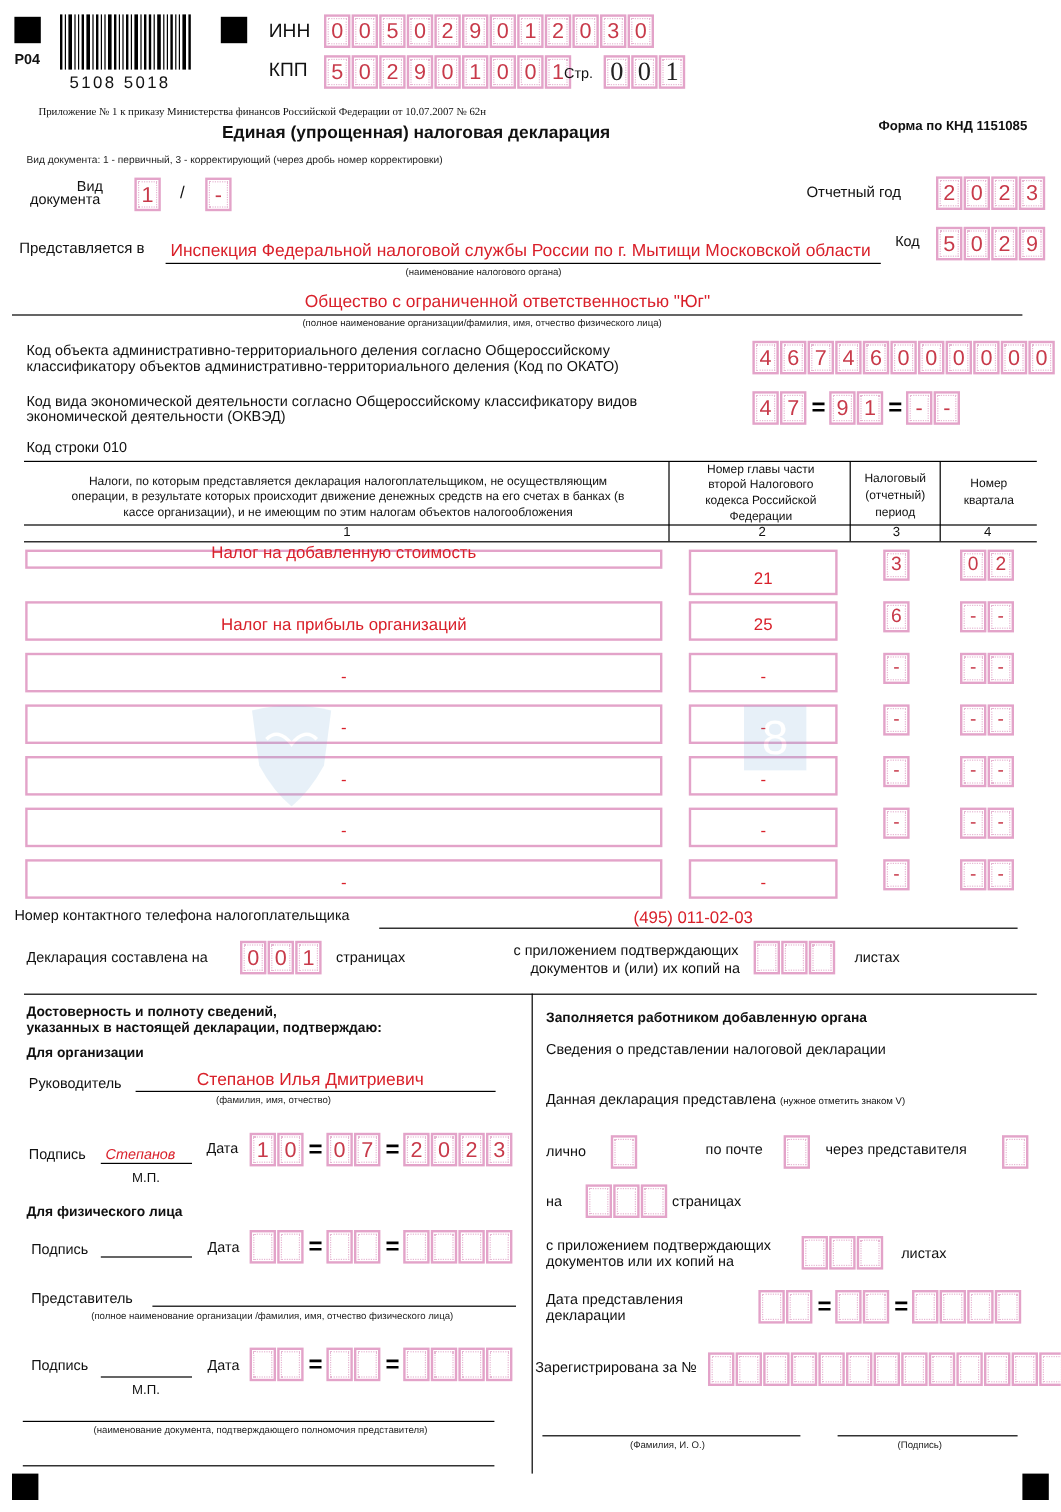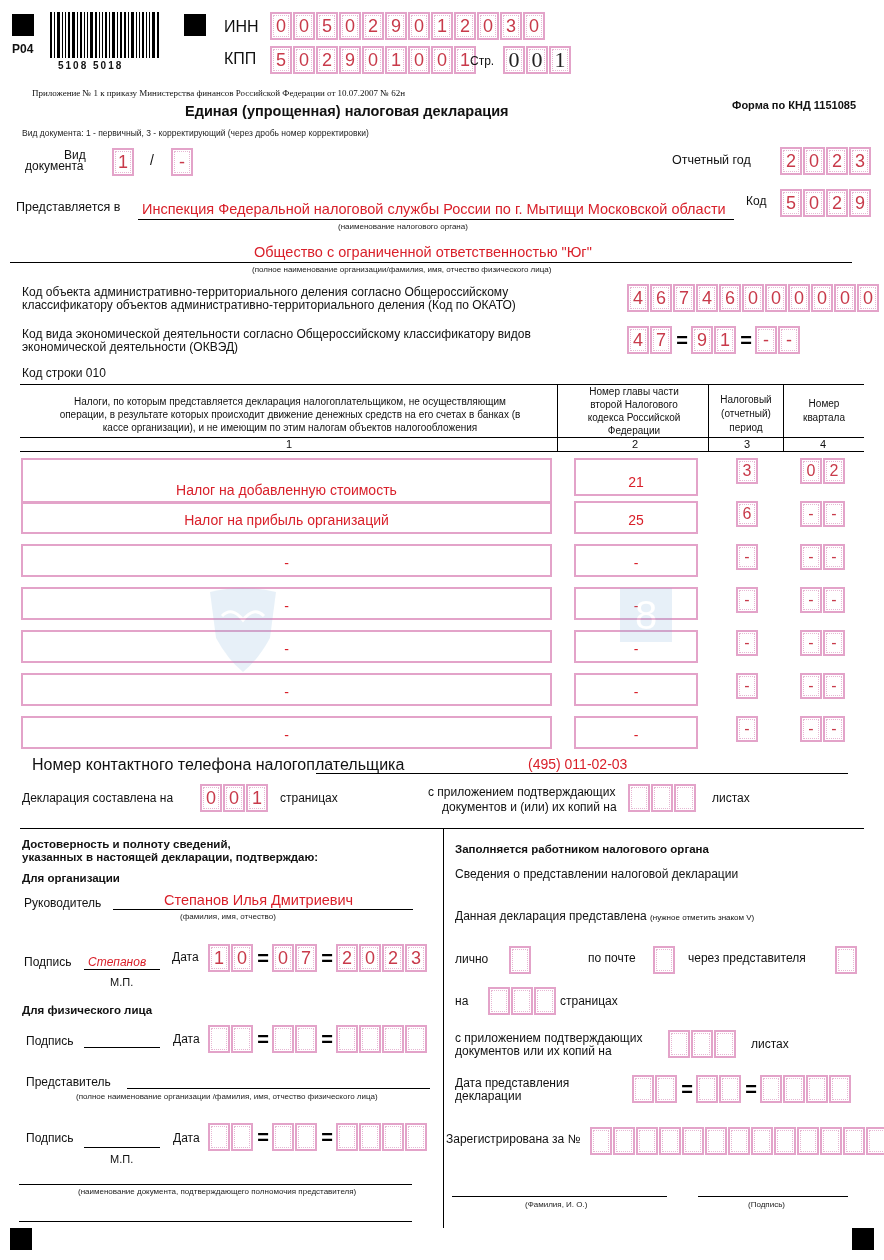--- a/index.html
+++ b/index.html
@@ -56,21 +56,21 @@
     <i style="width: 1px;"></i>
     <i style="width: 3px;"></i>
     <i style="width: 1px;"></i>
     <i style="width: 1px;"></i>
     <i style="width: 2px;"></i>
     <i style="width: 1px;"></i>
     <i style="width: 1px;"></i>
     <i style="width: 3px;"></i>
     <i style="width: 2px;"></i>
   </div>
-<div class="lbl" style="left:58px;top:60px;font-size:10px;font-weight:bold;letter-spacing:2px">5108 5018</div>
+<div class="lbl" style="left:58px;top:60px;font-size:14px;font-weight:normal;letter-spacing:2px">5108 5018</div>
 
 <div class="lbl" style="left:224px;top:18px;font-size:16px">ИНН</div>
 <div class="cells" style="left:270px;top:12px">
     <div class="cell">0</div>
     <div class="cell">0</div>
     <div class="cell">5</div>
     <div class="cell">0</div>
     <div class="cell">2</div>
     <div class="cell">9</div>
     <div class="cell">0</div>
@@ -184,21 +184,21 @@
   <div class="abs" style="left:30px;top:10px;width:480px;font-size:10px;text-align:center;line-height:13px">Налоги, по которым представляется декларация налогоплательщиком, не осуществляющим операции, в результате которых происходит движение денежных средств на его счетах в банках (в кассе организации), и не имеющим по этим налогам объектов налогообложения</div>
   <div class="abs" style="left:693px;top:8px;width:66px;font-size:10px;text-align:center;line-height:14px">Налоговый (отчетный) период</div>
   <div class="abs" style="left:772px;top:12px;width:64px;font-size:10px;text-align:center;line-height:14px">Номер квартала</div>
   <div class="abs" style="left:266px;top:53px;font-size:11px">1</div>
   <div class="abs" style="left:612px;top:53px;font-size:11px">2</div>
   <div class="abs" style="left:724px;top:53px;font-size:11px">3</div>
   <div class="abs" style="left:800px;top:53px;font-size:11px">4</div>
 </div>
 
 <div id="rows">
-    <div class="tbox" style="left: 21px; top: 458px; width: 531px; height: 46px;">Налог на добавленную стоимость</div>
+    <div class="tbox" style="left: 21px; top: 458px; width: 531px; height: 16px;">Налог на добавленную стоимость</div>
     <div class="tbox" style="left: 574px; top: 458px; width: 124px; height: 38px;">21</div>
     <div class="cells" style="left: 736px; top: 458px;">
       <div class="cell sm">3</div>
     </div>
     <div class="cells" style="left: 800px; top: 458px;">
       <div class="cell sm">0</div>
       <div class="cell sm">2</div>
     </div>
     <div class="tbox" style="left: 21px; top: 501px; width: 531px; height: 33px;">Налог на прибыль организаций</div>
     <div class="tbox" style="left: 574px; top: 501px; width: 124px; height: 33px;">25</div>
@@ -257,21 +257,21 @@
   </div>
 
 <div class="watermark" style="left:208px;top:588px;width:480px;height:80px">
   <svg width="70" height="84" viewBox="0 0 70 84" style="position:absolute;left:0;top:0">
       <path d="M2 4 Q35 -4 68 4 L62 50 Q50 72 35 84 Q20 72 8 50 Z" fill="#7fb1d9"></path>
       <path d="M14 28 q10 -10 21 4 q11 -14 21 -4" stroke="#fff" stroke-width="3" fill="none"></path>
     </svg>
   <div class="abs" style="left:412px;top:0;width:52px;height:54px;background:#7fb1d9;color:#fff;font-size:40px;text-align:center;line-height:54px">8</div>
 </div>
 
-<div class="lbl" style="left:32px;top:756px;font-size:16px">Номер контактного телефона налогоплательщика</div>
+<div class="lbl" style="left:12px;top:756px;font-size:12px">Номер контактного телефона налогоплательщика</div>
 <div class="lbl red" style="left:528px;top:756px;font-size:14px">(495) 011-02-03</div>
 <div class="uline" style="left:316px;top:773px;width:532px"></div>
 
 <div class="lbl" style="left:22px;top:791px;font-size:12px">Декларация составлена на</div>
 <div class="cells" style="left:200px;top:784px">
     <div class="cell">0</div>
     <div class="cell">0</div>
     <div class="cell">1</div>
   </div>
 <div class="lbl" style="left:280px;top:791px;font-size:12px">страницах</div>
@@ -354,21 +354,21 @@
     <div class="cell"></div>
     <div class="cell"></div>
     <div class="cell"></div>
     <div class="cell"></div>
   </div>
 
 <div class="uline" style="left:19px;top:1184px;width:393px"></div>
 <div class="small" style="left:78px;top:1187px">(наименование документа, подтверждающего полномочия представителя)</div>
 <div class="uline" style="left:19px;top:1221px;width:393px"></div>
 
-<div class="lbl" style="left:455px;top:843px;font-weight:bold;font-size:11.5px">Заполняется работником налогового органа</div>
+<div class="lbl" style="left:455px;top:843px;font-weight:bold;font-size:11.5px">Заполняется работником добавленную органа</div>
 <div class="lbl" style="left:455px;top:867px;font-size:12px">Сведения о представлении налоговой декларации</div>
 <div class="lbl" style="left:455px;top:909px;font-size:12px"><span>Данная декларация представлена</span> <span style="font-size:8px">(нужное отметить знаком V)</span></div>
 
 <div class="lbl" style="left:455px;top:952px;font-size:12px">лично</div>
 <div class="cells" style="left:509px;top:946px">
     <div class="cell"></div>
   </div>
 <div class="lbl" style="left:588px;top:951px;font-size:12px">по почте</div>
 <div class="cells" style="left:653px;top:946px">
     <div class="cell"></div>

